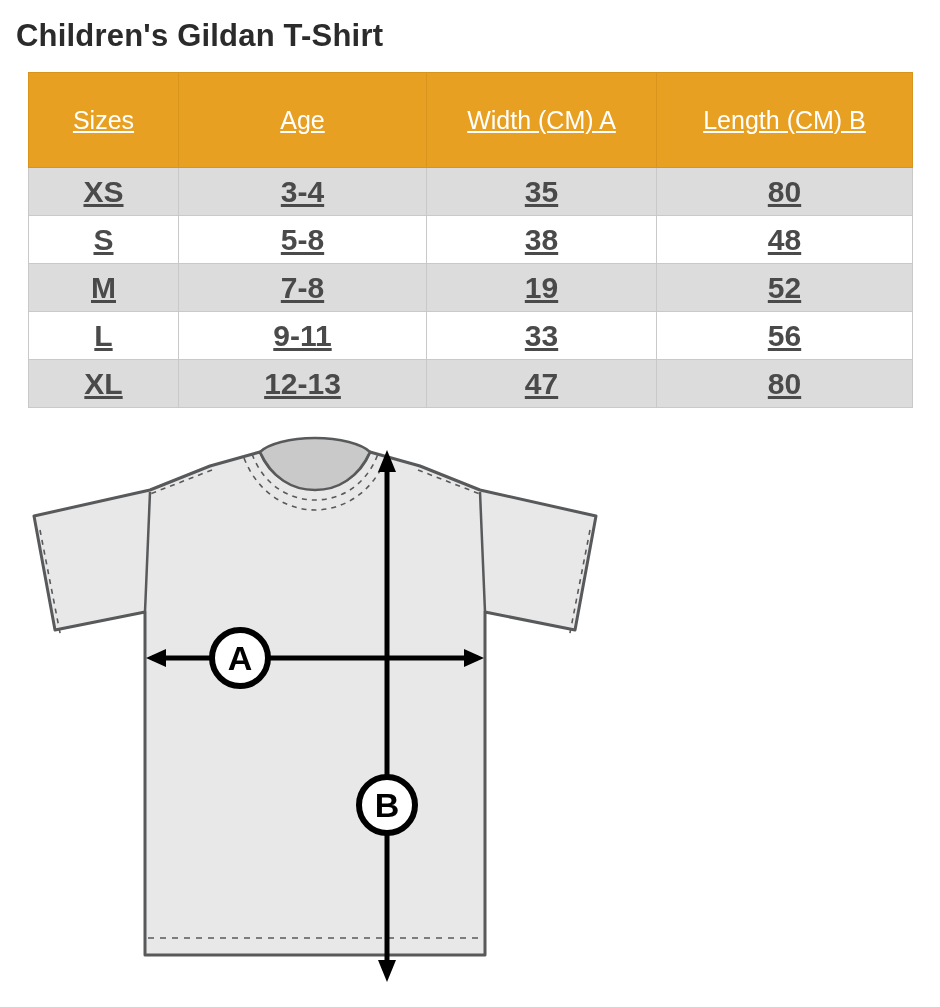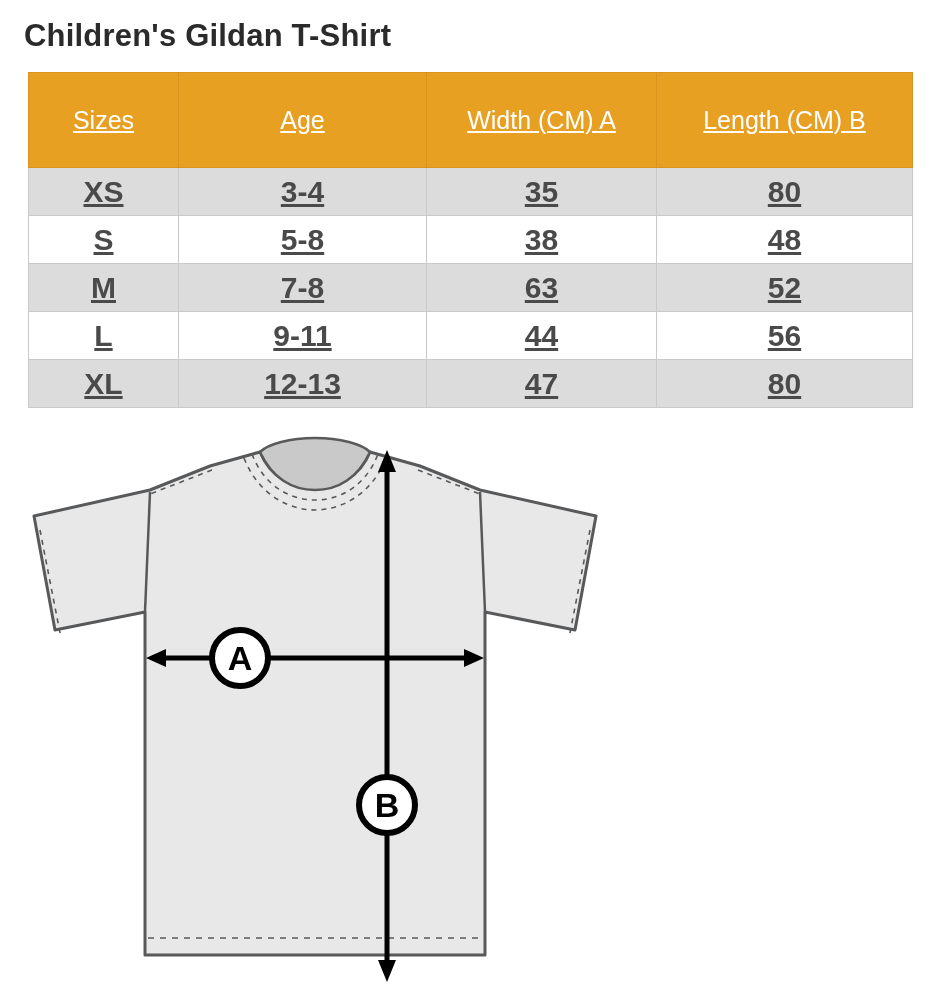--- a/index.html
+++ b/index.html
@@ -15,21 +15,21 @@
     position: relative;
     overflow: hidden;
   }
   .page {
     position: relative;
     width: 940px;
     height: 1007px;
   }
   .title {
     position: absolute;
-    left: 24px;
+    left: 16px;
     top: 18px;
     font-size: 31px;
     font-weight: 600;
     color: #2b2b2b;
     letter-spacing: 0.2px;
     text-align: center;
   }
   table.size-table {
     position: absolute;
     left: 28px;
@@ -112,27 +112,27 @@
       </tr>
       <tr class="plain">
         <td>S</td>
         <td>5-8</td>
         <td>38</td>
         <td>48</td>
       </tr>
       <tr class="shaded">
         <td>M</td>
         <td>7-8</td>
-        <td>63</td>
+        <td>19</td>
         <td>52</td>
       </tr>
       <tr class="plain">
         <td>L</td>
         <td>9-11</td>
-        <td>44</td>
+        <td>33</td>
         <td>56</td>
       </tr>
       <tr class="shaded">
         <td>XL</td>
         <td>12-13</td>
         <td>47</td>
         <td>80</td>
       </tr>
     </tbody>
   </table>

